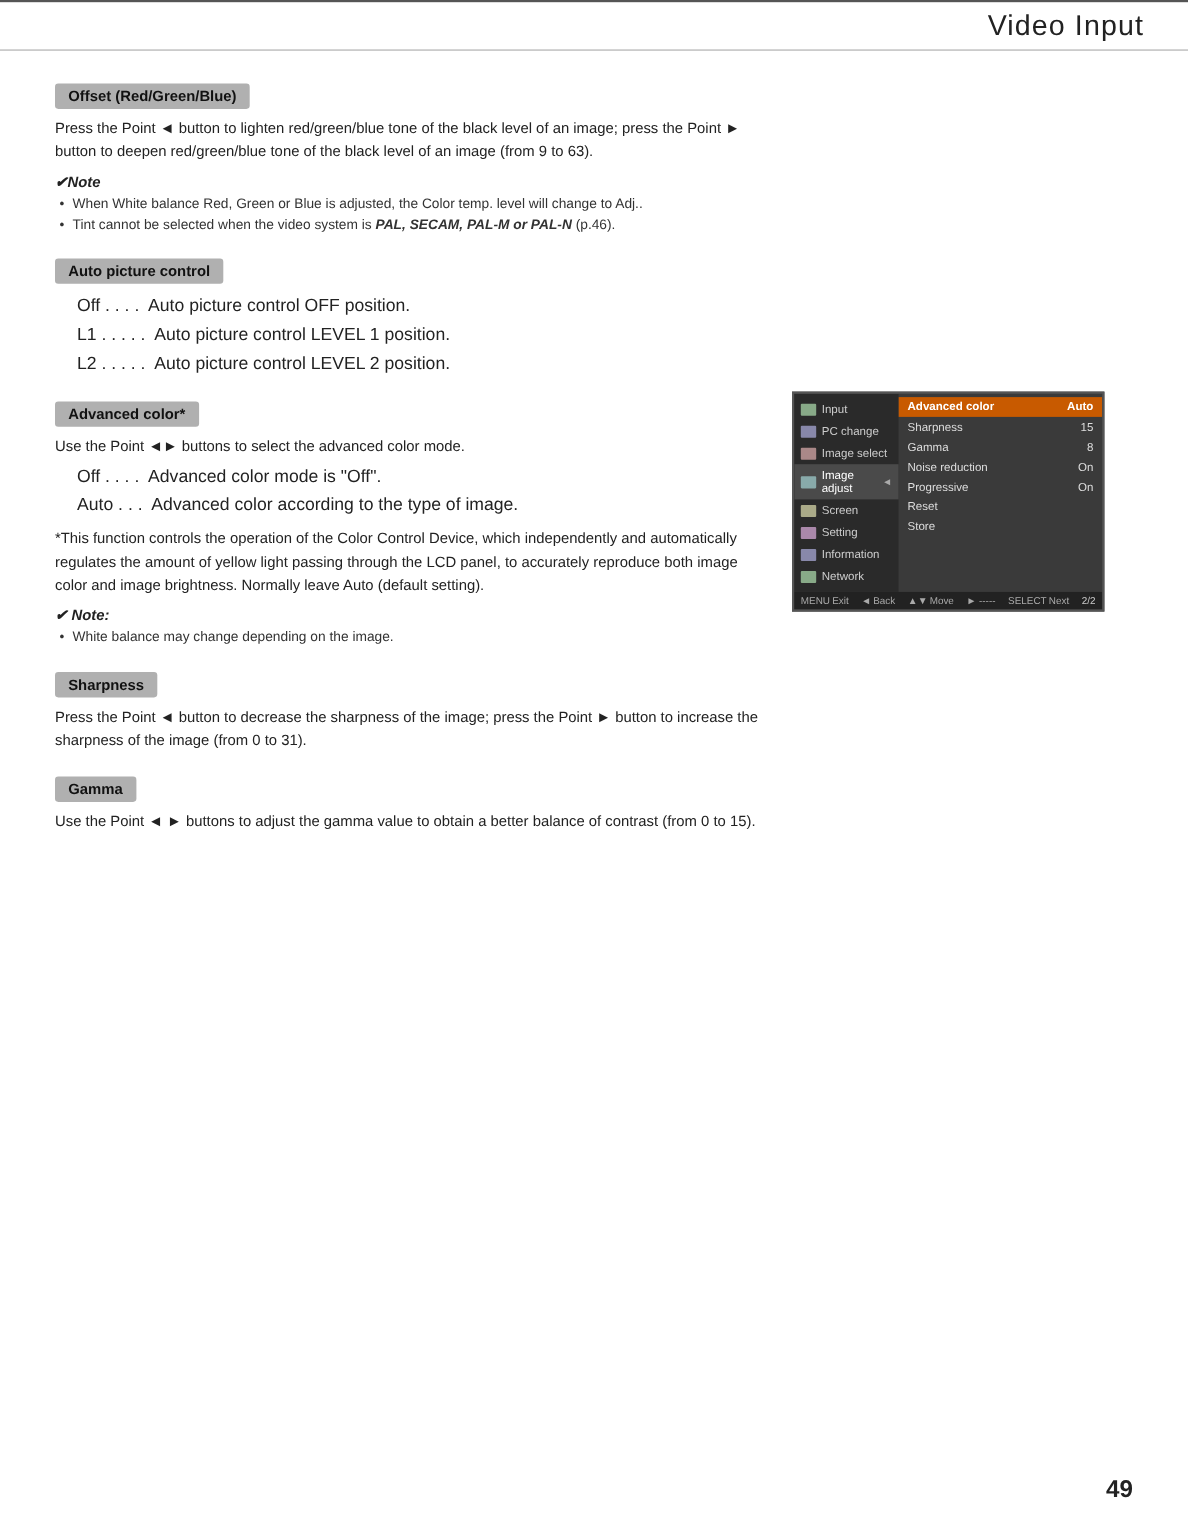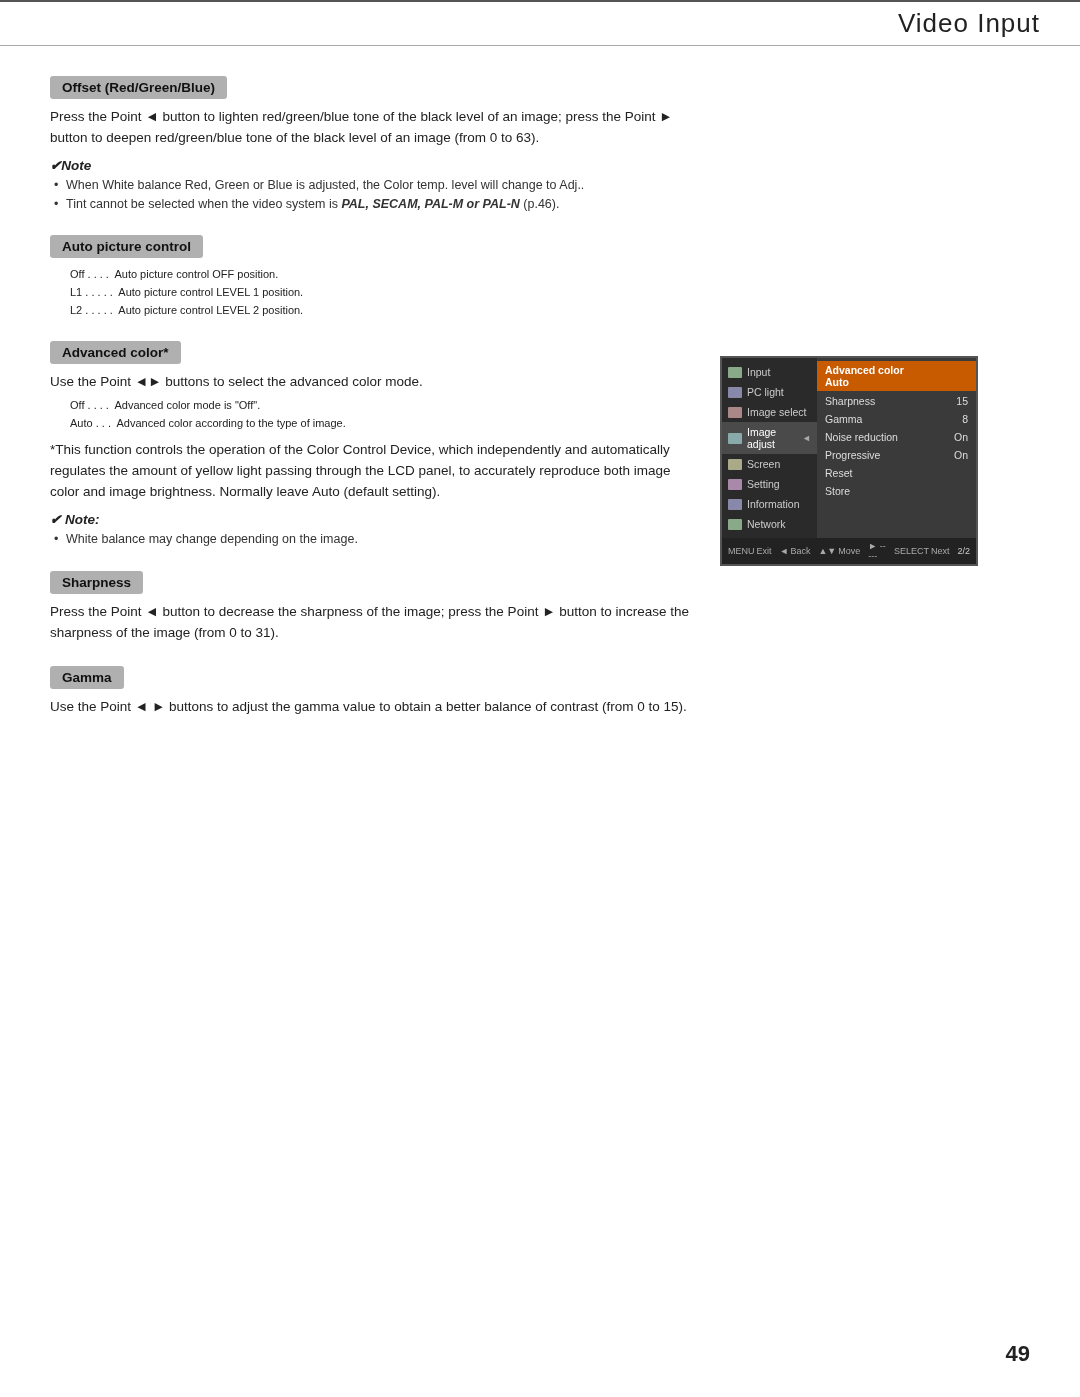--- a/index.html
+++ b/index.html
@@ -61,21 +61,21 @@
     }
     .section-block p {
       font-size: 13.5px;
       line-height: 1.55;
       color: #222;
       margin-bottom: 4px;
     }
 
     
     .indent-line {
-      font-size: 11px;
+      font-size: 16px;
       line-height: 1.6;
       padding-left: 20px;
       color: #222;
     }
 
     
     .note-block {
       margin: 8px 0 10px 0;
     }
     .note-title {
@@ -109,21 +109,21 @@
       line-height: 1.55;
       color: #222;
       margin: 8px 0;
     }
 
     
     .osd-container {
       margin-top: 10px;
       background: #3a3a3a;
       border: 2px solid #555;
-      width: 258px;
+      width: 284px;
       overflow: hidden;
       font-size: 11px;
     }
 
     .osd-menu {
       display: flex;
     }
 
     .osd-left {
       background: #2a2a2a;
@@ -176,21 +176,20 @@
 
     .osd-right-header {
       background: #c85a00;
       color: #fff;
       font-weight: bold;
       font-size: 10.5px;
       padding: 3px 8px;
       display: flex;
       justify-content: space-between;
       margin-bottom: 1px;
-      flex-direction: column;
     }
 
     .osd-right-item {
       display: flex;
       justify-content: space-between;
       padding: 3px 8px;
       color: #ddd;
       font-size: 10.5px;
     }
 
@@ -231,21 +230,21 @@
 <div class="page-header">
   <h1>Video Input</h1>
 </div>
 
 <div class="main-content">
 
   <div class="left-col">
 
     <div class="section-block">
       <div class="section-label">Offset (Red/Green/Blue)</div>
-      <p>Press the Point ◄ button to lighten red/green/blue tone of the black level of an image; press the Point ► button to deepen red/green/blue tone of the black level of an image (from 0 to 63).</p>
+      <p>Press the Point ◄ button to lighten red/green/blue tone of the black level of an image; press the Point ► button to deepen red/green/blue tone of the black level of an image (from 9 to 63).</p>
       <div class="note-block">
         <div class="note-title">✔Note</div>
         <div class="note-item">When White balance Red, Green or Blue is adjusted, the Color temp. level will change to Adj..</div>
         <div class="note-item">Tint cannot be selected when the video system is <span class="bold-italic">PAL, SECAM, PAL-M or PAL-N</span> (p.46).</div>
       </div>
     </div>
 
     <div class="section-block">
       <div class="section-label">Auto picture control</div>
       <div class="indent-line">
@@ -286,21 +285,21 @@
       <div class="osd-container">
         <div class="osd-menu">
 
           <div class="osd-left">
             <div class="osd-left-item">
               <span class="osd-icon input"></span>
               <span>Input</span>
             </div>
             <div class="osd-left-item">
               <span class="osd-icon pc"></span>
-              <span>PC light</span>
+              <span>PC change</span>
             </div>
             <div class="osd-left-item">
               <span class="osd-icon imgsel"></span>
               <span>Image select</span>
             </div>
             <div class="osd-left-item active">
               <span class="osd-icon imgadj"></span>
               <span>Image adjust</span>
               <span class="osd-arrow">◄</span>
             </div>

